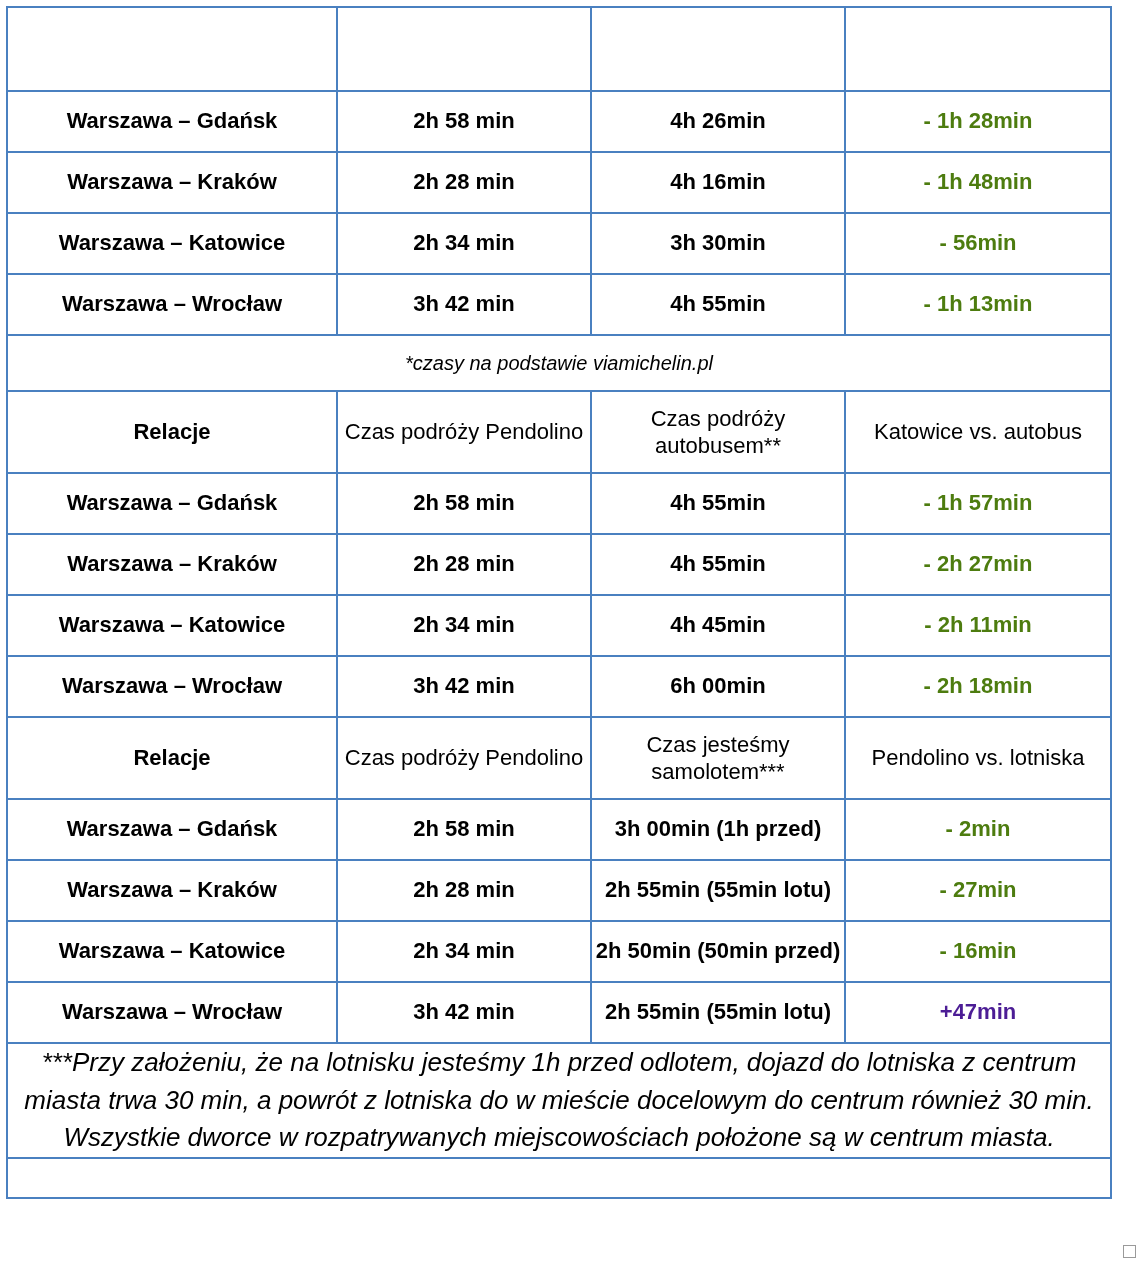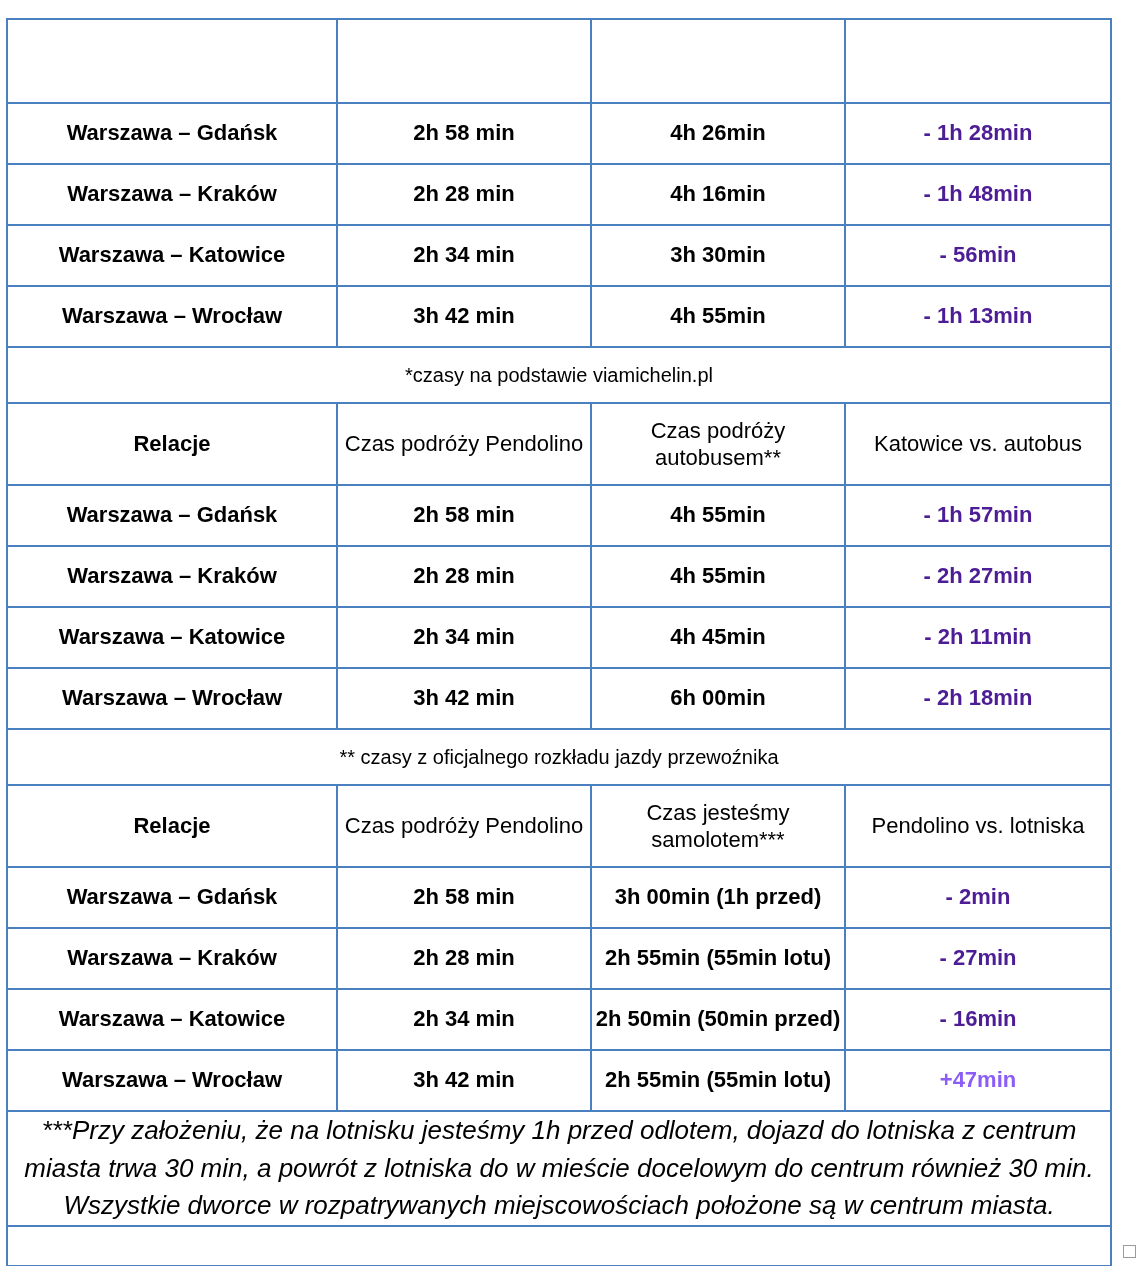--- a/index.html
+++ b/index.html
@@ -13,21 +13,20 @@
     font-family: "Liberation Sans", sans-serif;
     color: #000000;
     position: relative;
     overflow: hidden;
   }
   .sheet {
     position: absolute;
     left: 6px;
     top: 6px;
     width: 1104px;
-    margin-top: 12px;
   }
   table.grid {
     border-collapse: collapse;
     table-layout: fixed;
     width: 1104px;
   }
   table.grid col.c1 { width: 330px; }
   table.grid col.c2 { width: 254px; }
   table.grid col.c3 { width: 254px; }
   table.grid col.c4 { width: 266px; }
@@ -65,20 +64,21 @@
     padding: 4px 8px;
     line-height: 1.25;
   }
   .hdr-plain td.relacje-cell {
     font-weight: bold;
   }
 
   .note td {
     height: 54px;
     text-align: left;
+    font-style: italic;
     font-size: 20px;
     font-weight: normal;
     padding: 6px 14px 6px 22px;
     line-height: 1.3;
   }
 
   .footnote td {
     height: 110px;
     text-align: left;
     font-style: italic;
@@ -88,22 +88,22 @@
     line-height: 1.45;
     vertical-align: top;
   }
 
   .blank td {
     height: 38px;
     border: 2px solid #4a80c0;
     border-top: none;
   }
 
-  .green { color: #4c1d95; }
-  .red   { color: #8b5cf6; }
+  .green { color: #4d7c0f; }
+  .red   { color: #4c1d95; }
 
   .corner-mark {
     position: absolute;
     right: 4px;
     bottom: 8px;
     width: 11px;
     height: 11px;
     border: 1px solid #9a9a9a;
     background: #ffffff;
   }
@@ -178,23 +178,20 @@
         <td>2h 34 min</td>
         <td>4h 45min</td>
         <td class="green">- 2h 11min</td>
       </tr>
       <tr class="row">
         <td>Warszawa – Wrocław</td>
         <td>3h 42 min</td>
         <td>6h 00min</td>
         <td class="green">- 2h 18min</td>
       </tr>
-      <tr class="note">
-        <td colspan="4">** czasy z oficjalnego rozkładu jazdy przewoźnika</td>
-      </tr>
 
       <tr class="hdr-plain">
         <td class="relacje-cell">Relacje</td>
         <td>Czas podróży Pendolino</td>
         <td>Czas jesteśmy samolotem***</td>
         <td>Pendolino vs. lotniska</td>
       </tr>
       <tr class="row">
         <td>Warszawa – Gdańsk</td>
         <td>2h 58 min</td>

